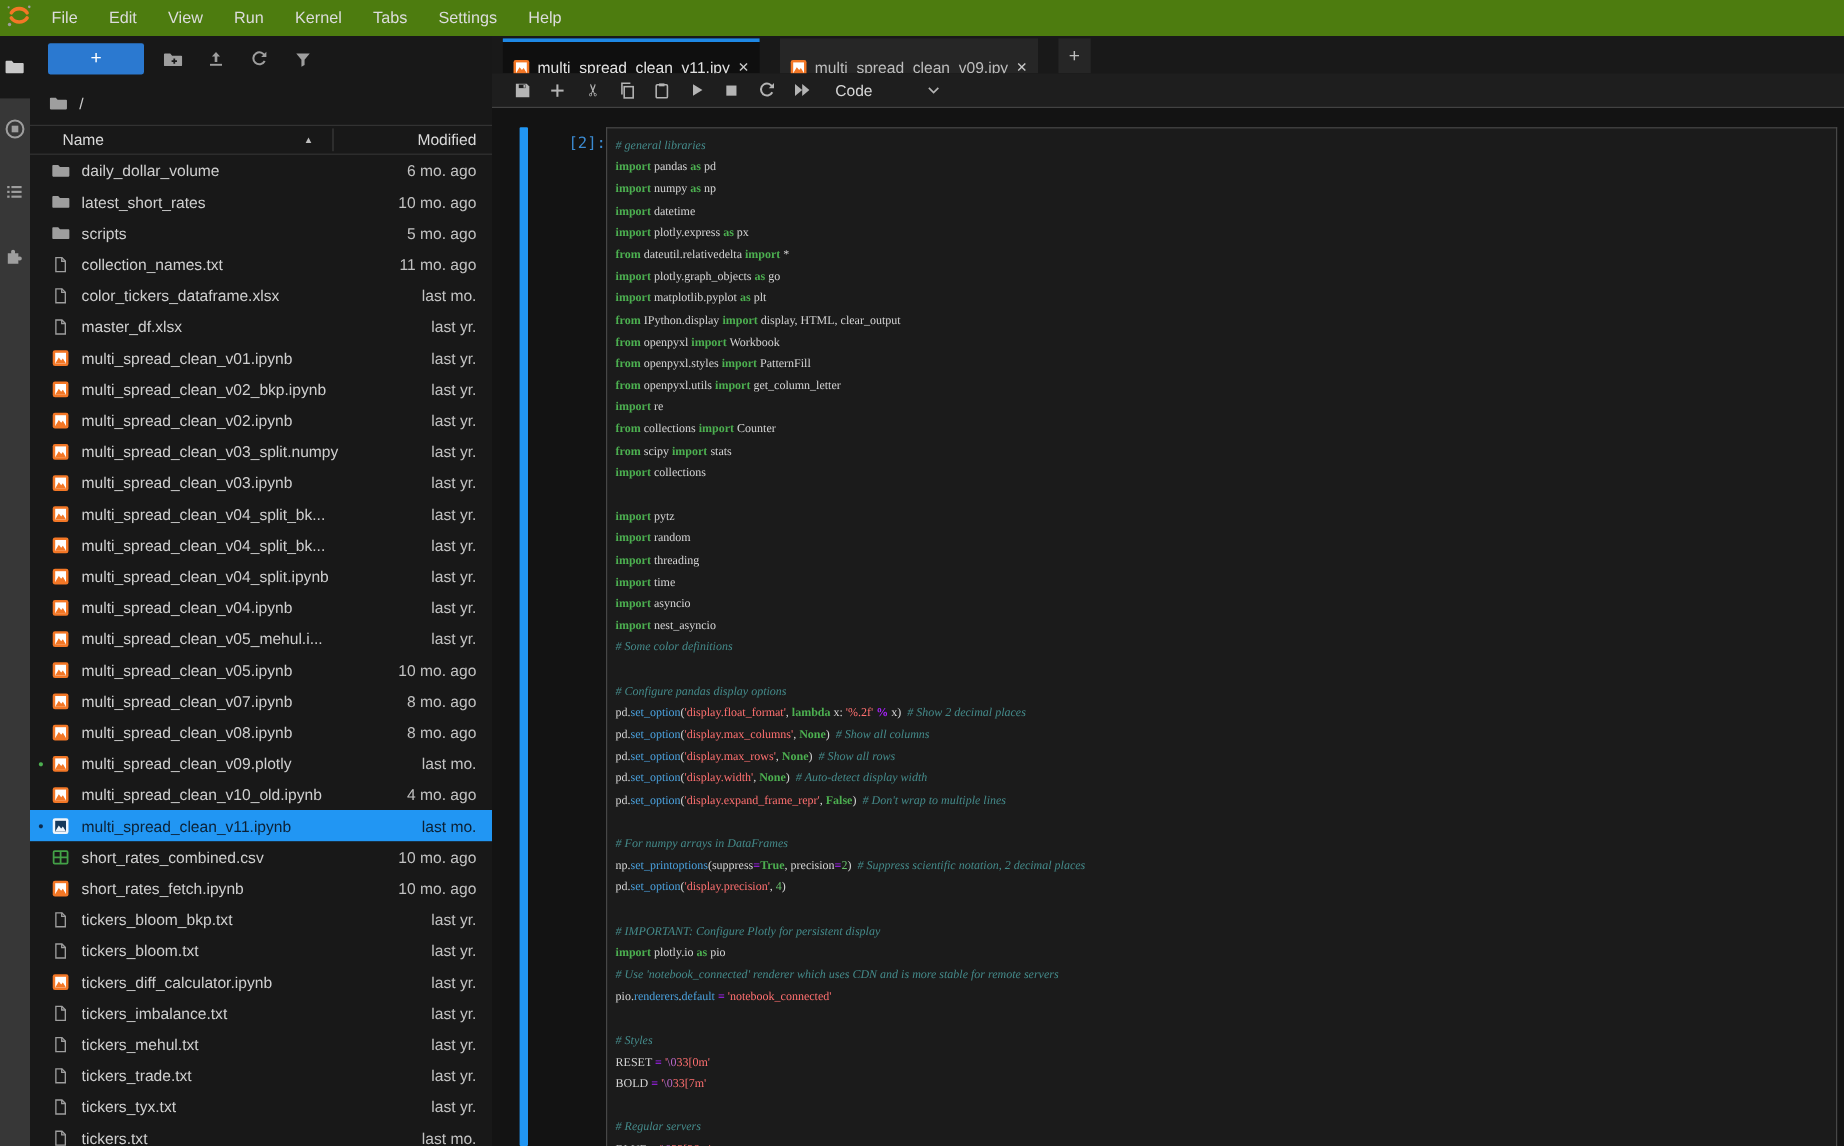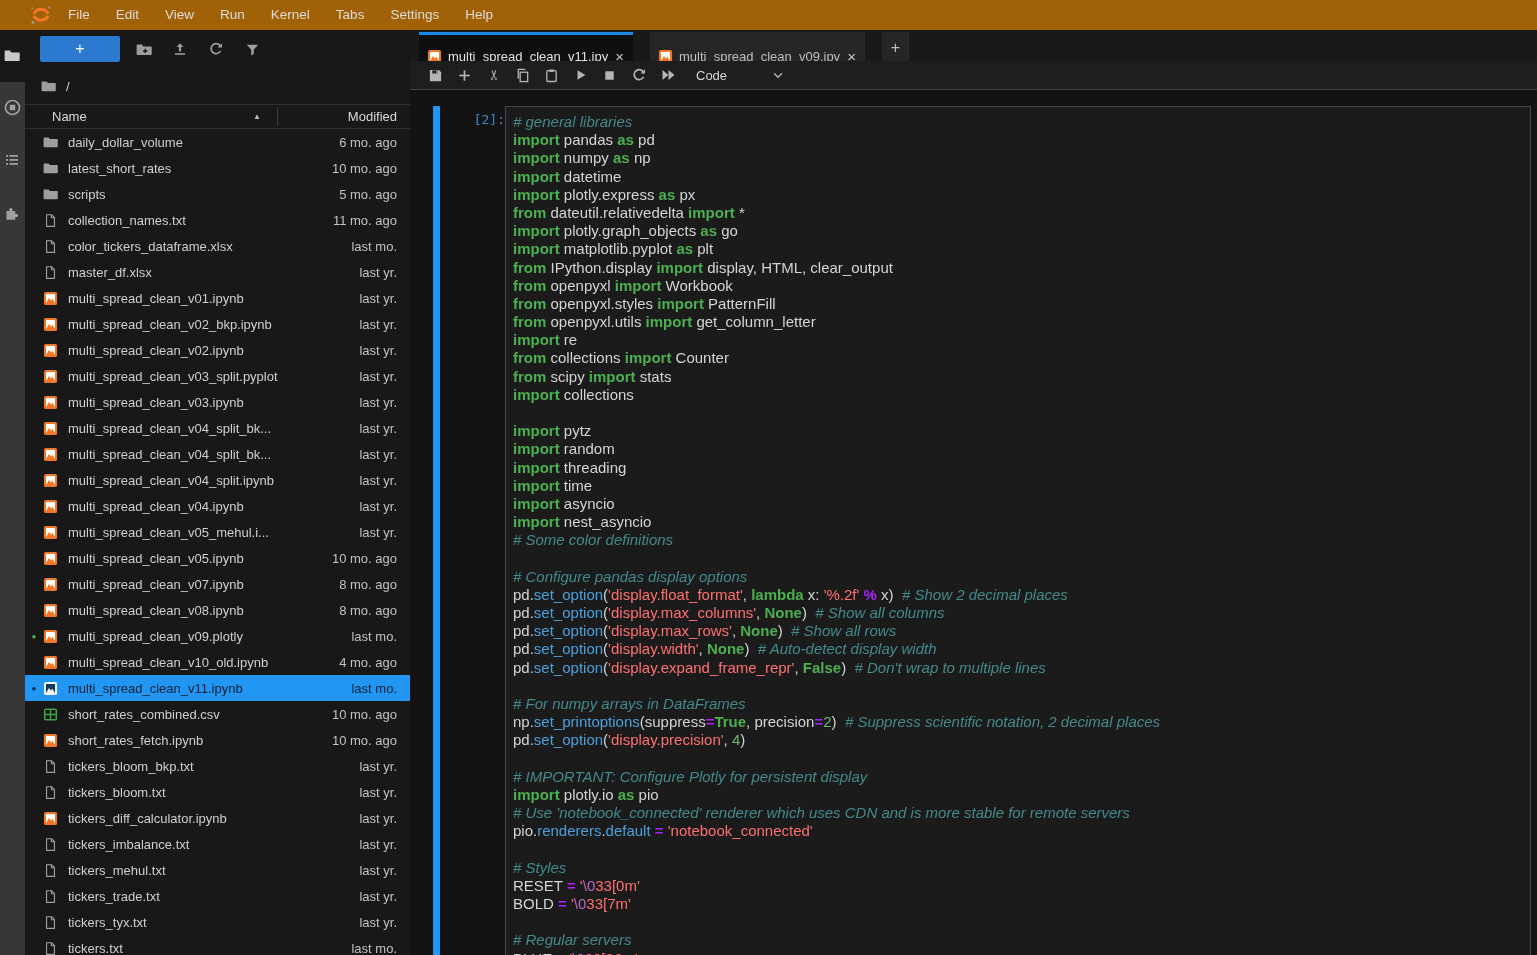--- a/index.html
+++ b/index.html
@@ -1,21 +1,21 @@
 <!DOCTYPE html>
 <html><head>
 <meta charset="utf-8">
 <style>
   * { margin:0; padding:0; box-sizing:border-box; }
   html,body { width:1537px; height:955px; overflow:hidden; background:#0f0f0f;
               font-family:"Liberation Sans", sans-serif; }
   .app { width:1537px; height:955px; display:flex; flex-direction:column; }
 
   
-  .menubar { height:30px; background:#a16207; display:flex; align-items:center; flex:0 0 30px;padding-left:25px; }
+  .menubar { height:30px; background:#4d7c0f; display:flex; flex:0 0 30px; }
   .logo { width:28px; height:26px; margin-left:2px; display:flex; align-items:center; justify-content:center; }
   .menu-item { color:#dcdcdc; font-size:13.5px; padding:0 13px; line-height:30px; cursor:default; }
 
   .main-row { flex:1; display:flex; min-height:0; }
 
   
   .strip { width:25px; position:relative; background:#181818; flex:0 0 25px; }
   .strip .grayzone { position:absolute; left:0; right:0; top:52px; bottom:0; background:#373737; }
   .act-icon { position:absolute; left:4px; width:17px; height:17px; color:#9e9e9e; }
   .act-icon.active { color:#c9c9c9; }
@@ -64,21 +64,21 @@
   .celltype { margin-left:14px; display:flex; align-items:center; color:#d6d6d6; font-size:13px; }
   .celltype .chev { margin-left:44px; color:#b4b4b4; display:flex; }
 
   .nbcontent { flex:1; position:relative; background:#131313; overflow:hidden; }
   .cellbar { position:absolute; left:23px; top:16px; bottom:0; width:7px; background:#2196f3; border-radius:1px; }
   .prompt { position:absolute; left:33px; top:22px; width:62px; text-align:right;
             font-family:"DejaVu Sans Mono", monospace; font-size:13px; color:#3b8ad0; }
   .editor { position:absolute; left:95px; right:6px; top:16px; bottom:-20px; background:#1b1b1b;
             border:1px solid #474747; border-bottom:none; padding:6px 0 0 7px; }
   .cline { height:18.2px; line-height:18.2px; white-space:pre;
-           font-family:Liberation Sans, sans-serif; font-size:15px; color:#d4d4d4; }
+           font-family:Liberation Serif, serif; font-size:10px; color:#d4d4d4; }
   .t-v   { color:#d4d4d4; }
   .t-kw  { color:#4caf50; font-weight:bold; }
   .t-prop{ color:#4aa0dc; }
   .t-str { color:#ff7070; }
   .t-com { color:#448a8a; font-style:italic; }
   .t-op  { color:#aa22ff; font-weight:bold; }
   .t-num { color:#66bb6a; }
   .t-esc { color:#ba68c8; }
 </style>
 </head>
@@ -279,21 +279,21 @@
           </div>
           <div class="frow">
             <span class="dot">●</span>
             <span class="ficon">
               <svg width="15" height="15" viewBox="0 0 16 16">
                 <rect x="1" y="1" width="14" height="14" rx="2" fill="#f37726"></rect>
                 <rect x="3.2" y="3.2" width="9.6" height="9.6" fill="#ffffff"></rect>
                 <path d="M3.2 12.8 6.4 7.4l2.1 2.6 1.5-1.8 2.8 4.6z" fill="#f37726"></path>
               </svg>
             </span>
-            <span class="fname">multi_spread_clean_v03_split.pyplot</span>
+            <span class="fname">multi_spread_clean_v03_split.numpy</span>
             <span class="fdate">last yr.</span>
           </div>
           <div class="frow">
             <span class="dot">●</span>
             <span class="ficon">
               <svg width="15" height="15" viewBox="0 0 16 16">
                 <rect x="1" y="1" width="14" height="14" rx="2" fill="#f37726"></rect>
                 <rect x="3.2" y="3.2" width="9.6" height="9.6" fill="#ffffff"></rect>
                 <path d="M3.2 12.8 6.4 7.4l2.1 2.6 1.5-1.8 2.8 4.6z" fill="#f37726"></path>
               </svg>

